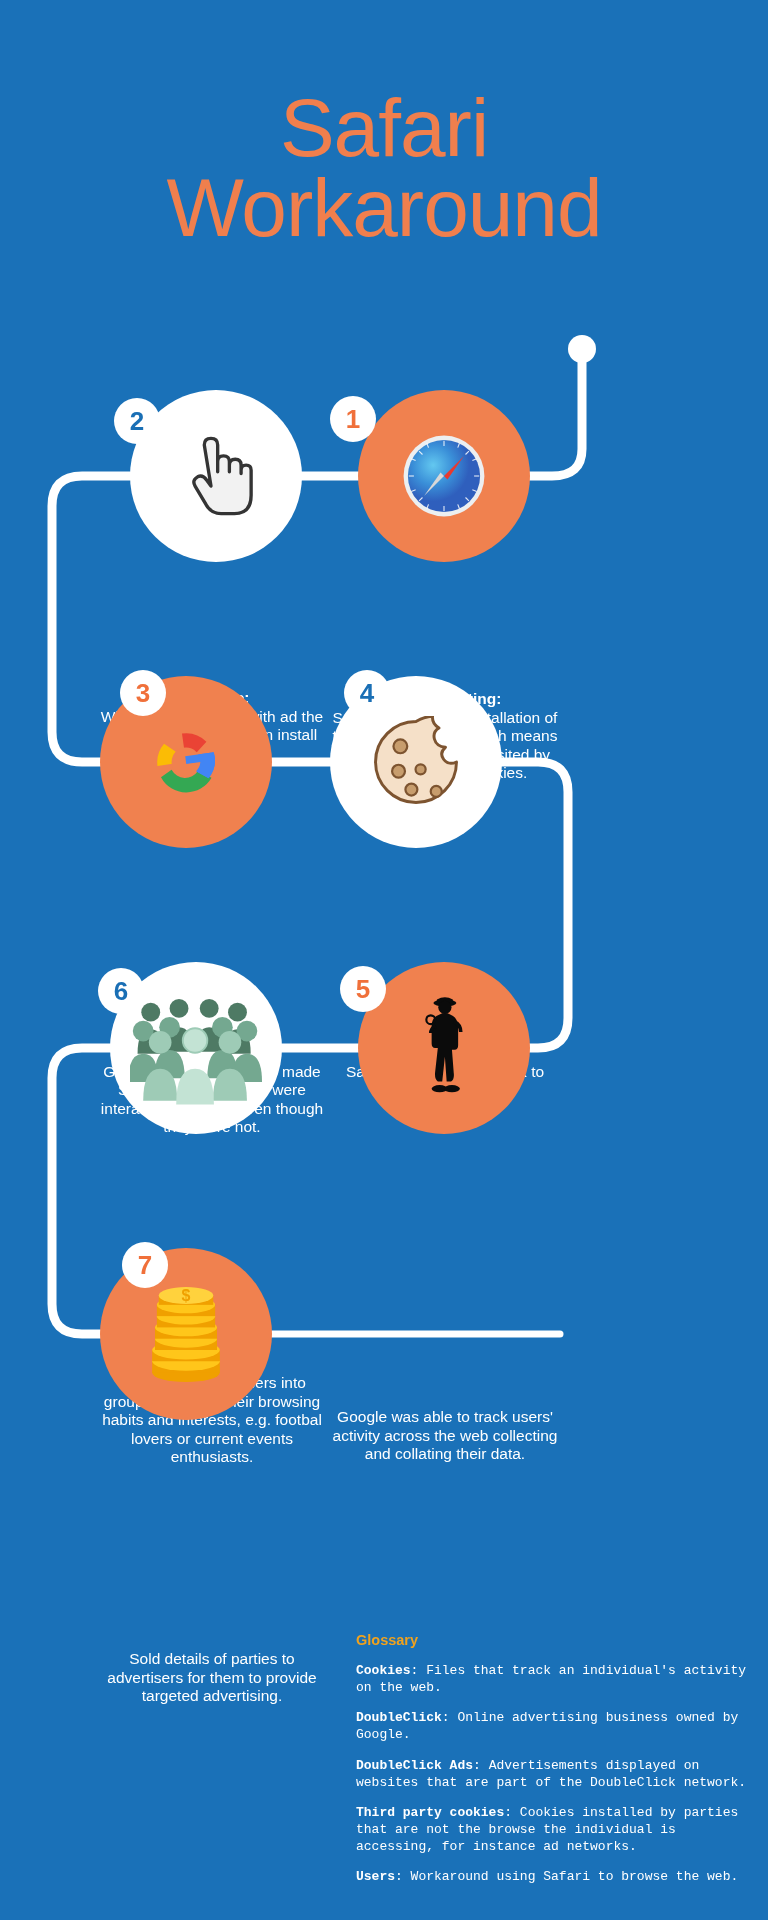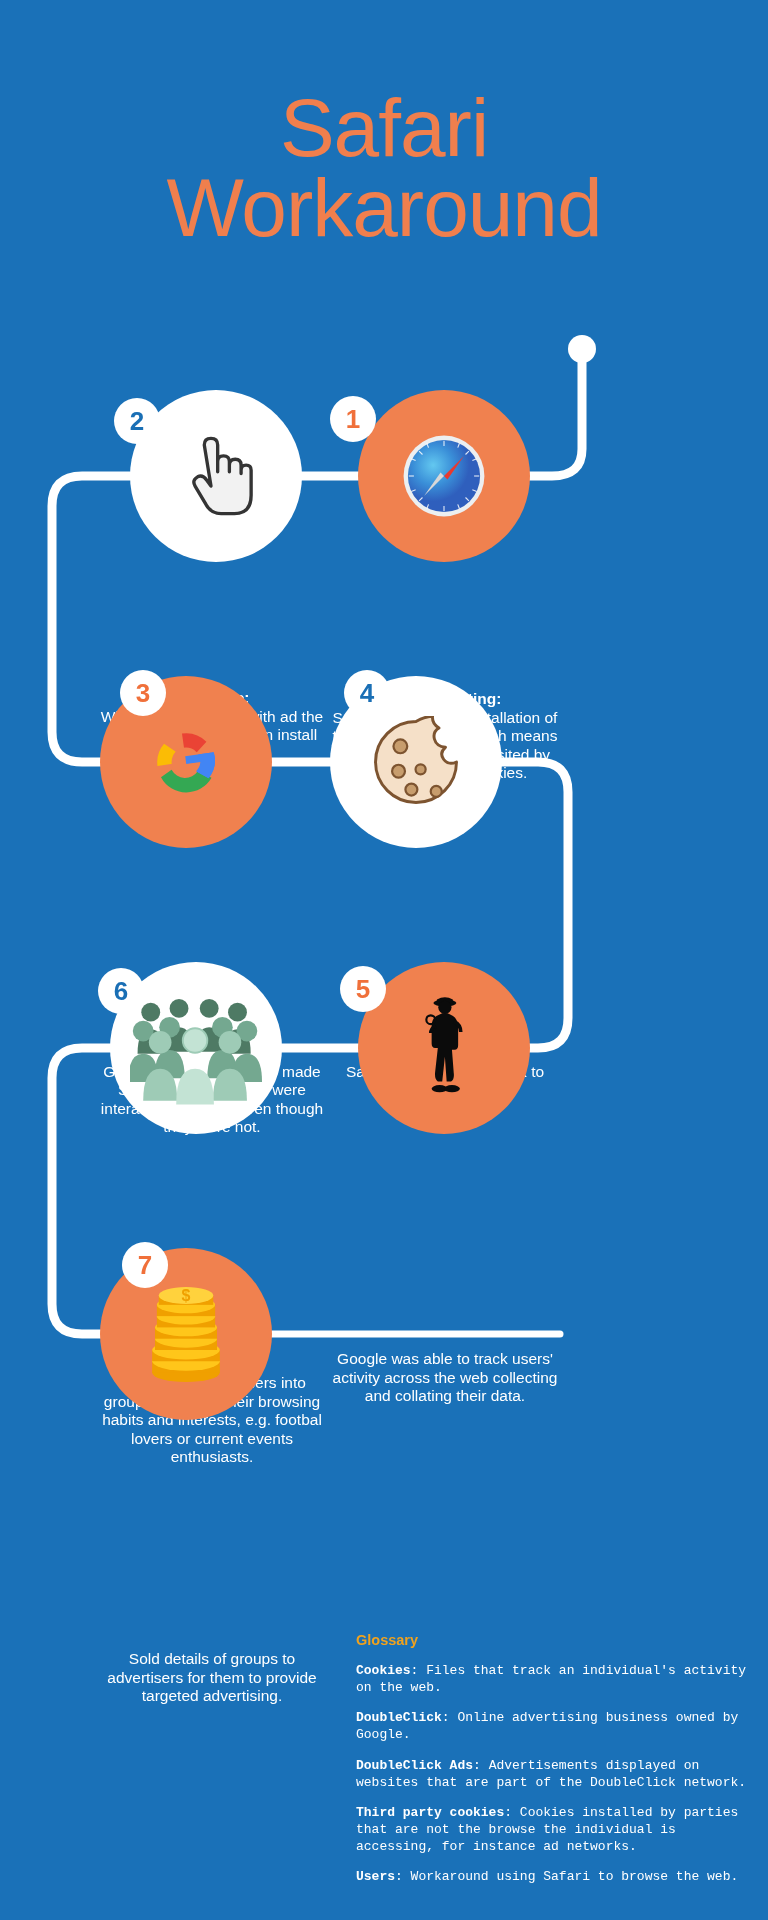--- a/index.html
+++ b/index.html
@@ -307,21 +307,21 @@
         </g>
         <circle cx="69" cy="52" r="13" fill="none" stroke="#9ecbb6" stroke-width="2"></circle>
       </svg>
     </div>
   </div>
 
   <div class="caption" style="left:97px; top:1330px;">
 
     <span class="body">Google allocated users into groups based on their browsing habits and interests, e.g. footbal lovers or current events enthusiasts.</span>
   </div>
-  <div class="caption" style="left:330px; top:1306px;">
+  <div class="caption" style="left:330px; top:1364px;">
 
     <span class="body">Google was able to track users' activity across the web collecting and collating their data.</span>
   </div>
 
   <div class="node orange" style="left:100px; top:1204px;">
     <div class="badge orange" style="left:22px; top:-6px;">7</div>
     <div class="icon-wrap">
       <svg viewBox="0 0 100 110" width="94" height="104">
         <g>
           <ellipse cx="50" cy="96" rx="36" ry="10" fill="#f0a000"></ellipse>
@@ -340,21 +340,21 @@
           <rect x="21" y="14" width="58" height="10" fill="#f0a000"></rect>
           <ellipse cx="50" cy="14" rx="29" ry="9" fill="#ffd23d"></ellipse>
           <text x="50" y="20" font-family="Liberation Sans, sans-serif" font-size="17" font-weight="700" fill="#f0a000" text-anchor="middle">$</text>
         </g>
       </svg>
     </div>
   </div>
 
   <div class="caption" style="left:97px; top:1606px;">
 
-    <span class="body">Sold details of groups to advertisers for them to provide targeted advertising.</span>
+    <span class="body">Sold details of parties to advertisers for them to provide targeted advertising.</span>
   </div>
 
   <div class="glossary">
     <h3>Glossary</h3>
     <div id="glossary-list">
         <div class="g-item"><b>Cookies</b><span>: Files that track an individual's activity on the web.</span></div>
         <div class="g-item"><b>DoubleClick</b><span>: Online advertising business owned by Google.</span></div>
         <div class="g-item"><b>DoubleClick Ads</b><span>: Advertisements displayed on websites that are part of the DoubleClick network.</span></div>
         <div class="g-item"><b>Third party cookies</b><span>: Cookies installed by parties that are not the browse the individual is accessing, for instance ad networks.</span></div>
         <div class="g-item"><b>Users</b><span>: Workaround using Safari to browse the web.</span></div>

